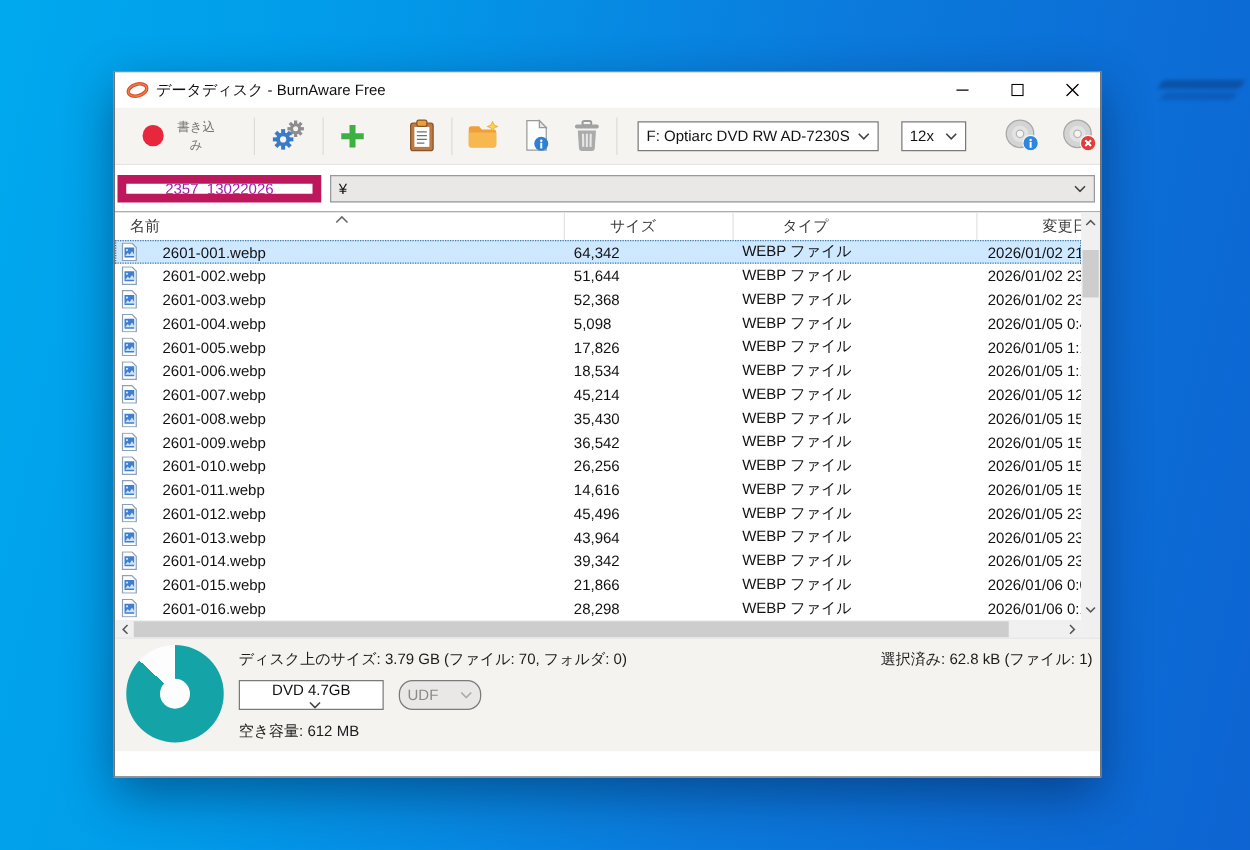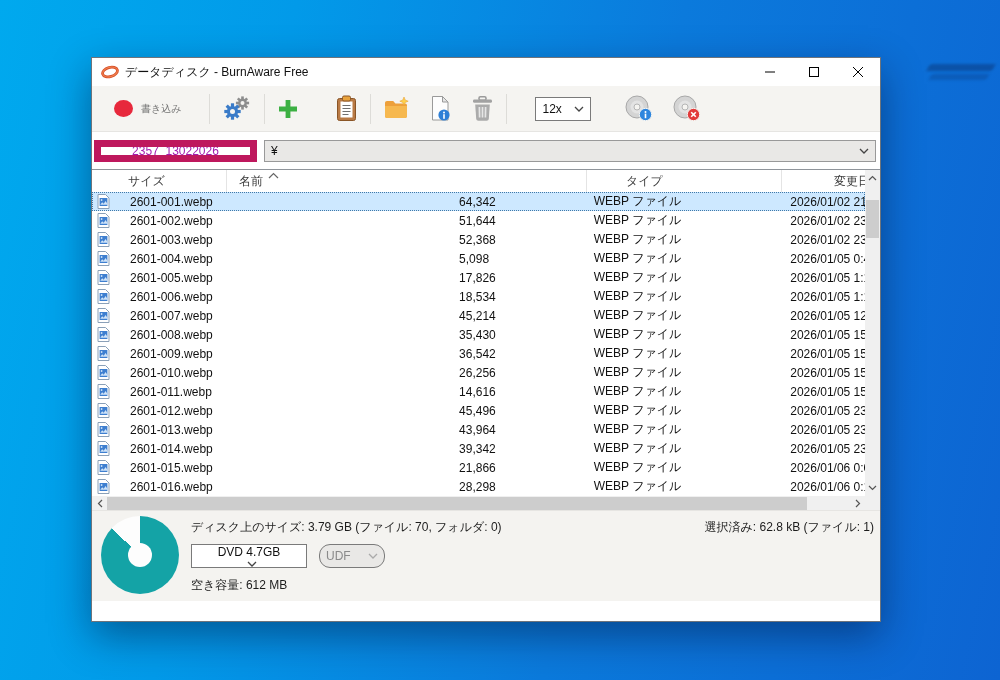--- a/index.html
+++ b/index.html
@@ -210,20 +210,28 @@
             <path d="M4.2 8.4h14.6l-1 14.4c-.1 1.2-1 2-2.2 2H7.4c-1.2 0-2.1-.8-2.2-2z" fill="#ababab"></path>
             <g stroke="#e6e6e6" stroke-width="1.7">
                 <line x1="8.4" y1="11" x2="8.6" y2="21.5"></line>
                 <line x1="11.5" y1="11" x2="11.5" y2="21.5"></line>
                 <line x1="14.6" y1="11" x2="14.4" y2="21.5"></line>
               </g>
           </svg>
         </span>
       </button>
       <span class="tsep"></span>
+      <div class="combo drivecombo">
+        <span class="ctext">F: Optiarc DVD RW AD-7230S</span>
+        <span class="chev">
+          <svg width="10" height="6" viewBox="0 0 10 6">
+              <path d="M1 1l4 4 4-4" fill="none" stroke="#444" stroke-width="1.3"></path>
+            </svg>
+        </span>
+      </div>
       <div class="combo speedcombo">
         <span class="ctext">12x</span>
         <span class="chev">
           <svg width="10" height="6" viewBox="0 0 10 6">
               <path d="M1 1l4 4 4-4" fill="none" stroke="#444" stroke-width="1.3"></path>
             </svg>
         </span>
       </div>
       <span class="gap"></span>
         <span class="gap"></span>
@@ -260,22 +268,22 @@
         <span class="chev">
           <svg width="10" height="6" viewBox="0 0 10 6">
               <path d="M1 1l4 4 4-4" fill="none" stroke="#444" stroke-width="1.3"></path>
             </svg>
         </span>
       </div>
     </div>
 
     <div class="listwrap">
       <div class="lheader">
+        <span class="hc hc-name">名前</span>
         <span class="hc hc-size">サイズ</span>
-        <span class="hc hc-name">名前</span>
         <span class="hc hc-type">タイプ</span>
         <span class="hc hc-date">変更日</span>
         <span class="sortmark">
           <svg width="11" height="7" viewBox="0 0 11 7">
               <path d="M1 6l4.5-4.5L10 6" fill="none" stroke="#666" stroke-width="1.2"></path>
             </svg>
         </span>
       </div>
 
       <div class="lbody">

